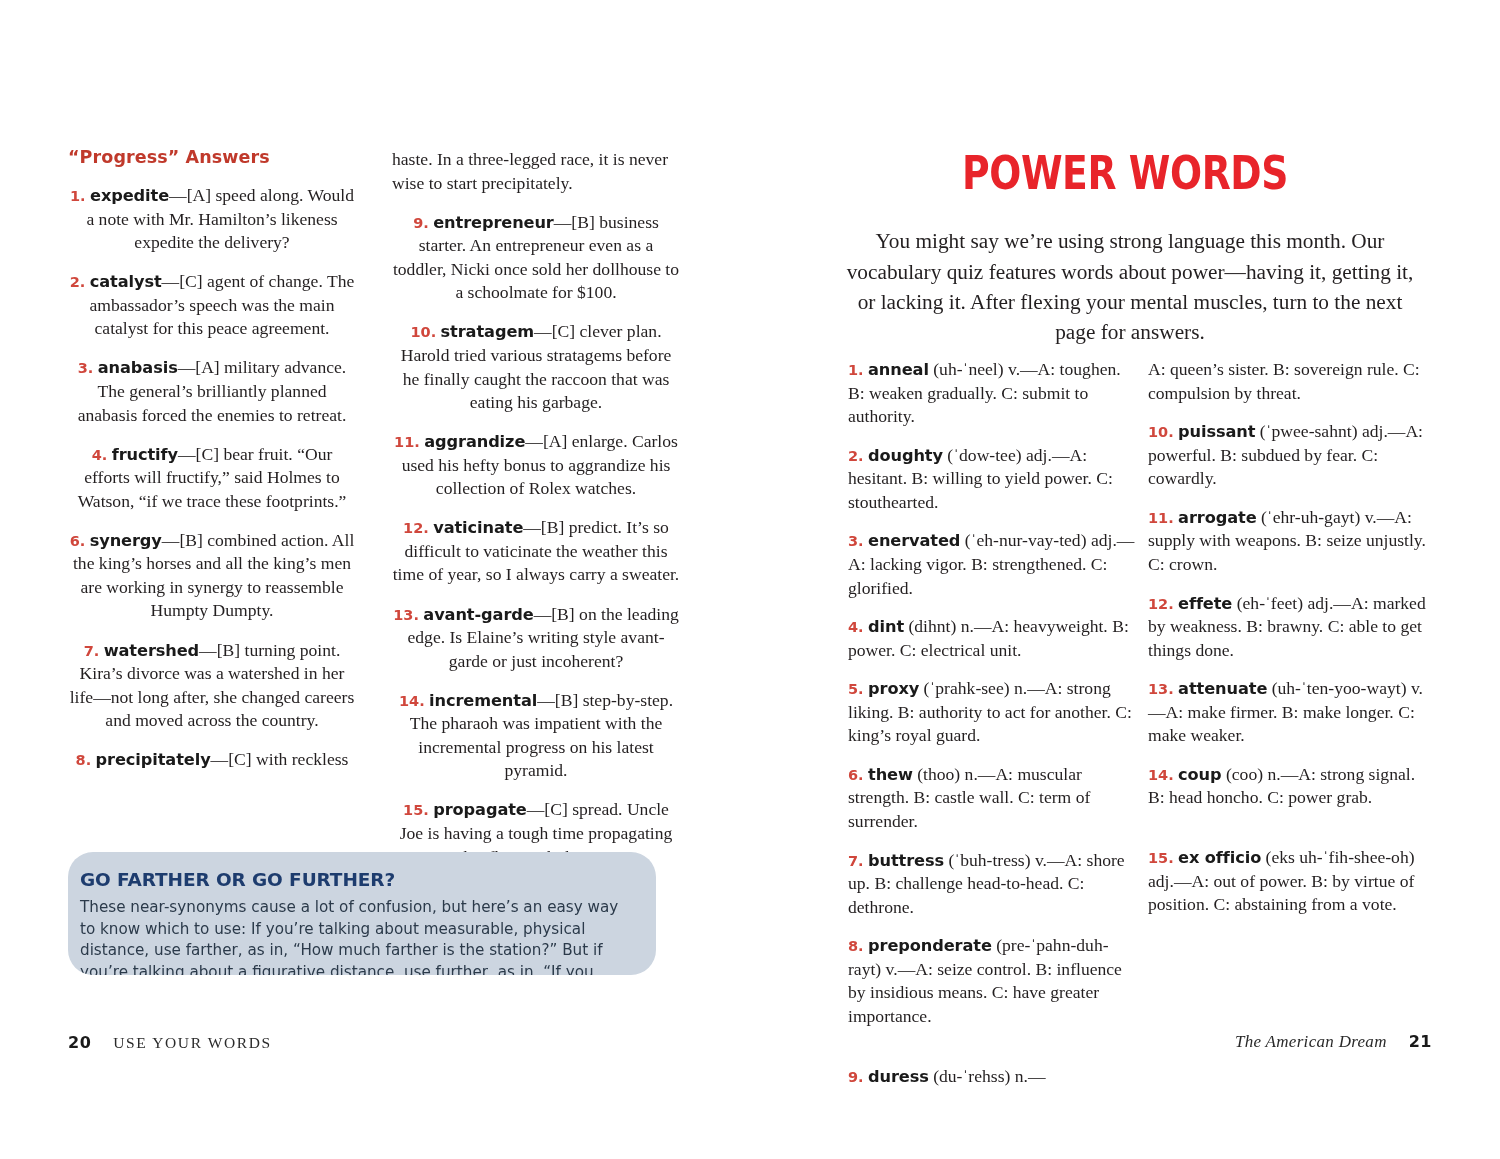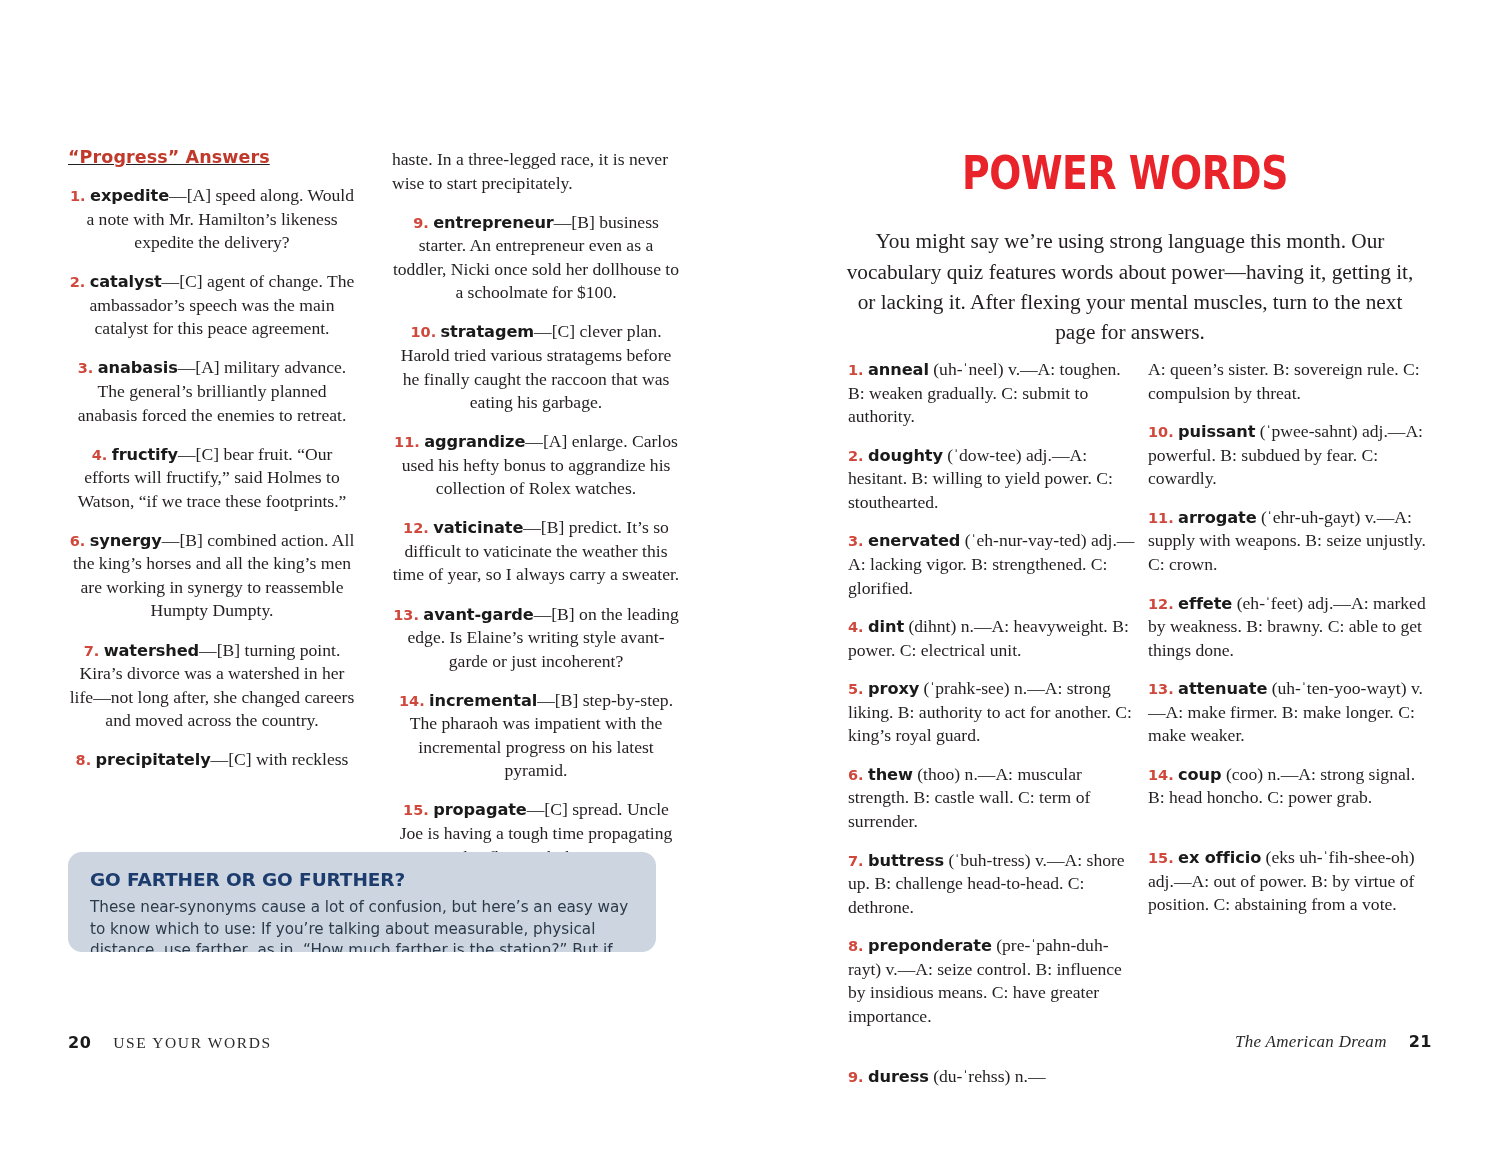--- a/index.html
+++ b/index.html
@@ -26,21 +26,20 @@
     position: relative;
     width: 750px;
     height: 1159px;
     background: #ffffff;
     box-sizing: border-box;
   }
 
   
   .page-left {
     padding: 148px 70px 0 68px;
-    text-decoration: underline;
   }
 
   .answers-head {
     font-family: "DejaVu Sans", sans-serif;
     font-weight: bold;
     font-size: 17.5px;
     color: #c0392b;
     letter-spacing: 0.1px;
     margin: 0 0 16px 0;
     line-height: 1.1;
@@ -90,25 +89,25 @@
     line-height: 1.34;
     margin: 0 0 15.5px 0;
   }
 
   
   .callout {
     position: absolute;
     left: 68px;
     top: 852px;
     width: 588px;
-    height: 100px;
+    height: 123px;
     background: #ccd5e0;
-    border-radius: 14px;
+    border-radius: 25px;
     box-sizing: border-box;
-    padding: 17px 22px 0 22px;
+    padding: 17px 22px 0 12px;
     overflow: hidden;
   }
   .callout-title {
     font-family: "DejaVu Sans", sans-serif;
     font-weight: bold;
     font-size: 18.5px;
     color: #1d3c6e;
     margin: 0 0 7px 0;
     letter-spacing: -0.1px;
   }

